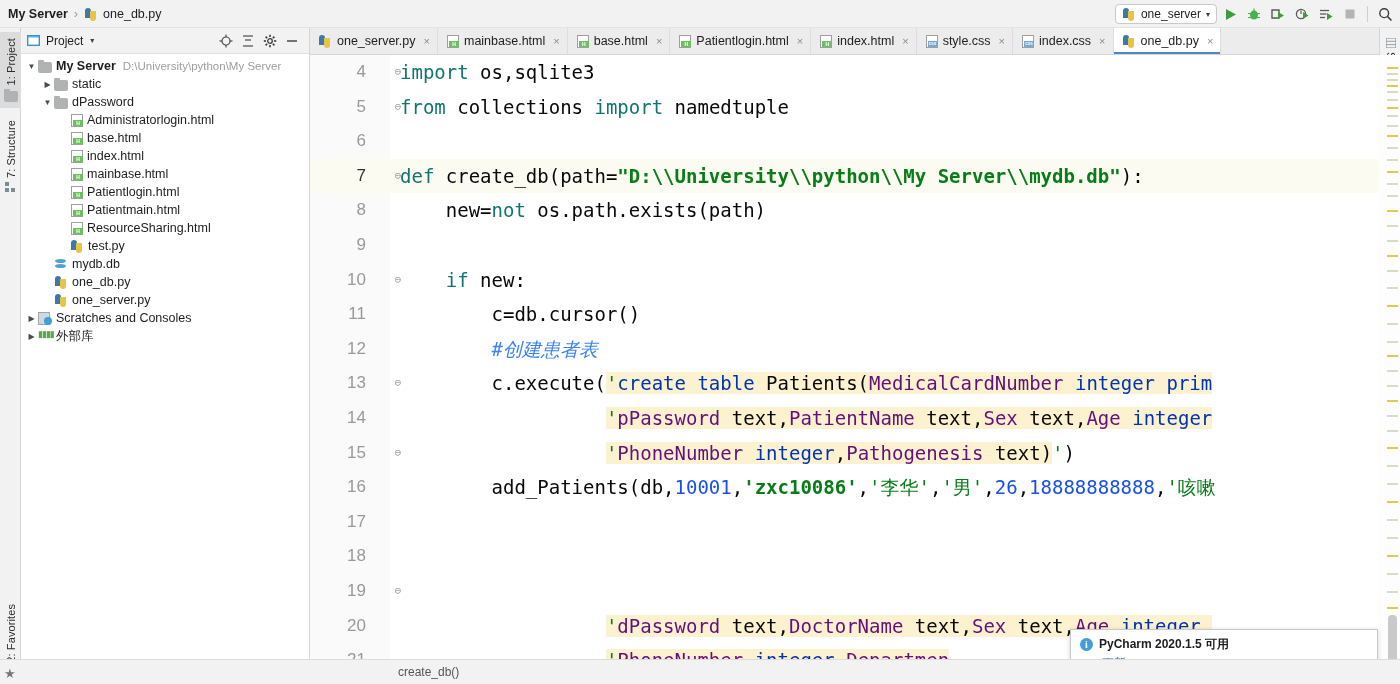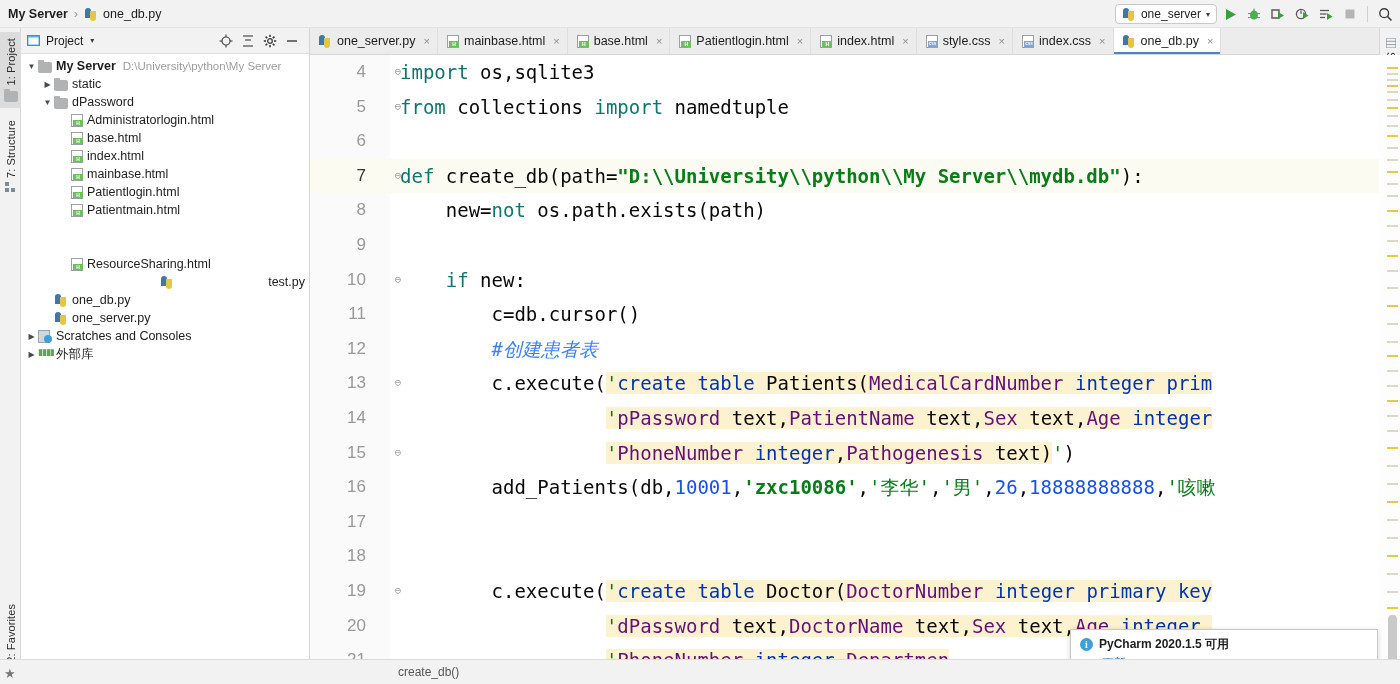--- a/index.html
+++ b/index.html
@@ -468,29 +468,34 @@
         <div class="node" style="padding-left: 36px;">
           <span class="twisty"></span>
           <span class="ico ico-html"></span>
           <span class="node-label">Patientlogin.html</span>
         </div>
         <div class="node" style="padding-left: 36px;">
           <span class="twisty"></span>
           <span class="ico ico-html"></span>
           <span class="node-label">Patientmain.html</span>
         </div>
-        <div class="node" style="padding-left: 36px; margin-top: 36px;">
+        <div class="node" style="padding-left: 36px;">
           <span class="twisty"></span>
           <span class="ico ico-html"></span>
           <span class="node-label">ResourceSharing.html</span>
         </div>
-        <div class="node" style="padding-left: 36px; justify-content: space-between;">
+        <div class="node" style="padding-left: 36px;">
           <span class="twisty"></span>
           <span class="ico ico-py"></span>
           <span class="node-label">test.py</span>
+        </div>
+        <div class="node" style="padding-left: 20px;">
+          <span class="twisty"></span>
+          <span class="ico ico-db"></span>
+          <span class="node-label">mydb.db</span>
         </div>
         <div class="node" style="padding-left: 20px;">
           <span class="twisty"></span>
           <span class="ico ico-py"></span>
           <span class="node-label">one_db.py</span>
         </div>
         <div class="node" style="padding-left: 20px;">
           <span class="twisty"></span>
           <span class="ico ico-py"></span>
           <span class="node-label">one_server.py</span>
@@ -562,21 +567,21 @@
         <div class="line"><span class="lnum">9</span></div>
         <div class="line"><span class="lnum">10</span><span class="fold">⊖</span><span class="ltext"><span class="plain">    </span><span class="kw">if</span><span class="plain"> new:</span></span></div>
         <div class="line"><span class="lnum">11</span><span class="ltext"><span class="plain">        c=db.cursor()</span></span></div>
         <div class="line"><span class="lnum">12</span><span class="ltext"><span class="cmt">        #创建患者表</span></span></div>
         <div class="line"><span class="lnum">13</span><span class="fold">⊖</span><span class="ltext"><span class="plain">        c.execute(</span><span class="str hl">'</span><span class="sqlk hl">create table </span><span class="plain hl">Patients(</span><span class="sqlid hl">MedicalCardNumber</span><span class="plain hl"> </span><span class="sqlk hl">integer prim</span></span></div>
         <div class="line"><span class="lnum">14</span><span class="ltext"><span class="plain">                  </span><span class="str hl">'</span><span class="sqlid hl">pPassword</span><span class="plain hl"> text,</span><span class="sqlid hl">PatientName</span><span class="plain hl"> text,</span><span class="sqlid hl">Sex</span><span class="plain hl"> text,</span><span class="sqlid hl">Age</span><span class="plain hl"> </span><span class="sqlk hl">integer</span></span></div>
         <div class="line"><span class="lnum">15</span><span class="fold">⊖</span><span class="ltext"><span class="plain">                  </span><span class="str hl">'</span><span class="sqlid hl">PhoneNumber</span><span class="plain hl"> </span><span class="sqlk hl">integer</span><span class="plain hl">,</span><span class="sqlid hl">Pathogenesis</span><span class="plain hl"> text)</span><span class="str">'</span><span class="plain">)</span></span></div>
         <div class="line"><span class="lnum">16</span><span class="ltext"><span class="plain">        add_Patients(db,</span><span class="num">10001</span><span class="plain">,</span><span class="strb">'zxc10086'</span><span class="plain">,</span><span class="str">'李华'</span><span class="plain">,</span><span class="str">'男'</span><span class="plain">,</span><span class="num">26</span><span class="plain">,</span><span class="num">18888888888</span><span class="plain">,</span><span class="str">'咳嗽</span></span></div>
         <div class="line"><span class="lnum">17</span><span class="ltext"></span></div>
         <div class="line"><span class="lnum">18</span></div>
-        <div class="line"><span class="lnum">19</span><span class="fold">⊖</span><span class="ltext"><span class="plain">        c.execute(</span><span class="str hl">'</span><span class="sqlk hl">create table </span><span class="plain hl">Doctor(</span><span class="sqlid hl">DoctorNumber</span><span class="plain hl"> </span><span class="sqlk hl">integer primary key</span></span></div>
+        <div class="line"><span class="lnum">19</span><span class="fold">⊖</span></div>
         <div class="line"><span class="lnum">20</span><span class="ltext"><span class="plain">                  </span><span class="str hl">'</span><span class="sqlid hl">dPassword</span><span class="plain hl"> text,</span><span class="sqlid hl">DoctorName</span><span class="plain hl"> text,</span><span class="sqlid hl">Sex</span><span class="plain hl"> text,</span><span class="sqlid hl">Age</span><span class="plain hl"> </span><span class="sqlk hl">integer</span><span class="plain hl">,</span></span></div>
         <div class="line"><span class="lnum">21</span><span class="ltext"><span class="plain">                  </span><span class="str hl">'</span><span class="sqlid hl">PhoneNumber</span><span class="plain hl"> </span><span class="sqlk hl">integer</span><span class="plain hl">,</span><span class="sqlid hl">Departmen</span></span></div>
       </div>
   </div>
 
   <div class="markcol" id="markcol">
     <div class="scroll-thumb"></div>
   <div class="mark" style="top: 12px; background: rgb(232, 200, 74);"></div>
       <div class="mark" style="top: 18px; background: rgb(222, 217, 196);"></div>
       <div class="mark" style="top: 24px; background: rgb(222, 217, 196);"></div>

